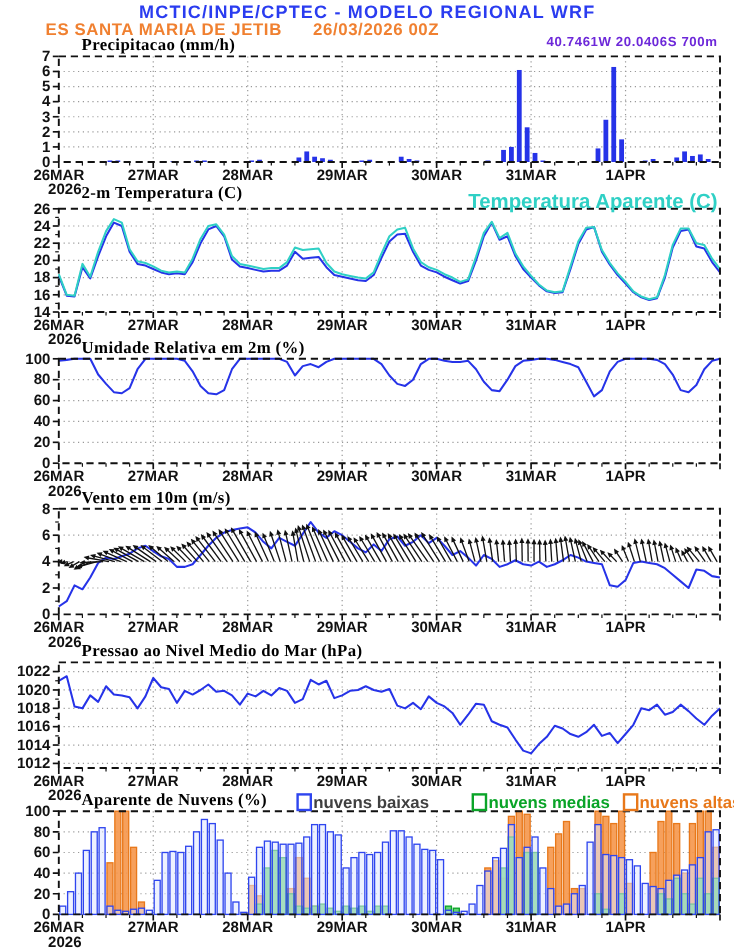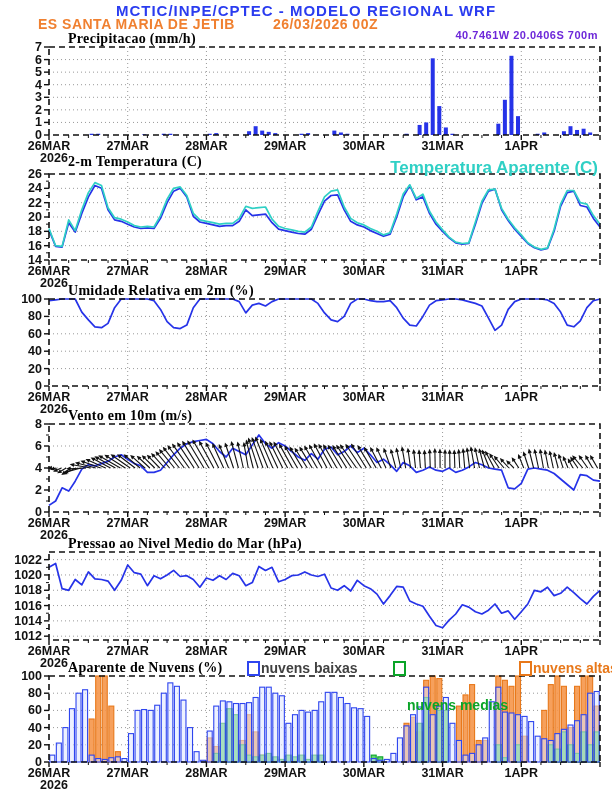--- a/index.html
+++ b/index.html
@@ -1,21 +1,21 @@
 <!DOCTYPE html>
 <html><head>
 <meta charset="utf-8">
 <style>
   html,body{margin:0;padding:0;background:#fff;}
   #page{position:relative;width:612px;height:792px;background:#fff;overflow:hidden;
         font-family:"Liberation Sans",sans-serif;font-weight:700;}
   .hline{position:absolute;white-space:nowrap;}
   #hdr-title{top:2px;left:0;width:612px;text-align:center;color:#2a3cf0;font-size:15px;letter-spacing:1px;}
   #hdr-loc{top:16px;left:38px;color:#f08030;font-size:14px;letter-spacing:.5px;}
-  #hdr-loc .dt{margin-left:38px;}
+  #hdr-loc .dt{margin-left:26px;}
   #hdr-coord{top:29px;right:14px;color:#6d28d9;font-size:11px;letter-spacing:.5px;}
   .ptitle{position:absolute;left:68px;color:#000000;font-size:14px;letter-spacing:.3px;white-space:nowrap;font-family:Liberation Serif, serif;}
   .rlegend{position:absolute;right:14px;color:#2fd0c5;font-size:17px;white-space:nowrap;}
   .lgbox{display:inline-block;width:9px;height:11px;border:2px solid #888;background:#fff;vertical-align:-1px;}
   .lgitem{position:absolute;font-size:14px;white-space:nowrap;}
   svg text{font-family:"Liberation Sans",sans-serif;font-weight:700;font-size:12.5px;fill:#111;}
 </style>
 </head>
 <body>
 
@@ -30,21 +30,21 @@
   <div class="ptitle" style="top:154px">2-m Temperatura (C)</div>
   <div class="rlegend" style="top: 158px; color: rgb(47, 208, 197);">Temperatura Aparente (C)</div>
   <div class="ptitle" style="top:283px">Umidade Relativa em 2m (%)</div>
   <div class="ptitle" style="top:408px">Vento em 10m (m/s)</div>
   <div class="ptitle" style="top:536px">Pressao ao Nivel Medio do Mar (hPa)</div>
 
   <div class="ptitle" style="top:660px">Aparente de Nuvens (%)</div>
   <span class="lgbox" style="position: absolute; left: 247px; top: 661px; border-color: rgb(46, 69, 239);"></span>
   <span class="lgitem" style="left: 261px; top: 660px; color: #404040;">nuvens baixas</span>
   <span class="lgbox" style="position: absolute; left: 393px; top: 661px; border-color: rgb(10, 164, 40);"></span>
-  <span class="lgitem" style="left: 407px; top: 660px; color: rgb(10, 164, 40); margin-top: 37px;">nuvens medias</span>
+  <span class="lgitem" style="left: 407px; top: 660px; color: rgb(10, 164, 40);">nuvens medias</span>
   <span class="lgbox" style="position: absolute; left: 519px; top: 661px; border-color: rgb(232, 120, 26);"></span>
   <span class="lgitem" style="left: 533px; top: 660px; color: rgb(232, 120, 26);">nuvens altas</span>
 
   <svg id="plot" width="612" height="792">
       <g>
         <line x1="127.71428571428571" y1="47" x2="127.71428571428571" y2="135" stroke="#999999" stroke-width="1" stroke-dasharray="1 3"></line>
         <line x1="206.42857142857142" y1="47" x2="206.42857142857142" y2="135" stroke="#999999" stroke-width="1" stroke-dasharray="1 3"></line>
         <line x1="285.1428571428571" y1="47" x2="285.1428571428571" y2="135" stroke="#999999" stroke-width="1" stroke-dasharray="1 3"></line>
         <line x1="363.85714285714283" y1="47" x2="363.85714285714283" y2="135" stroke="#999999" stroke-width="1" stroke-dasharray="1 3"></line>
         <line x1="442.57142857142856" y1="47" x2="442.57142857142856" y2="135" stroke="#999999" stroke-width="1" stroke-dasharray="1 3"></line>

